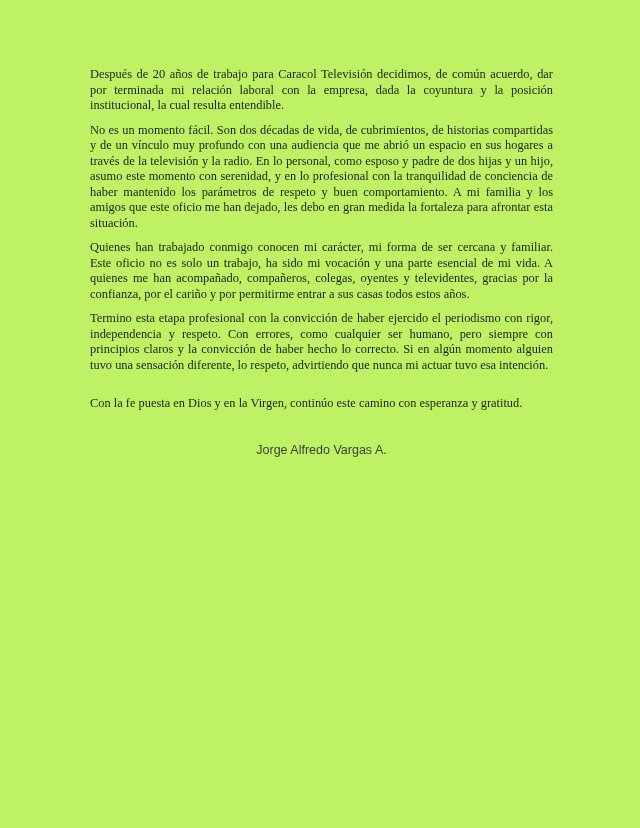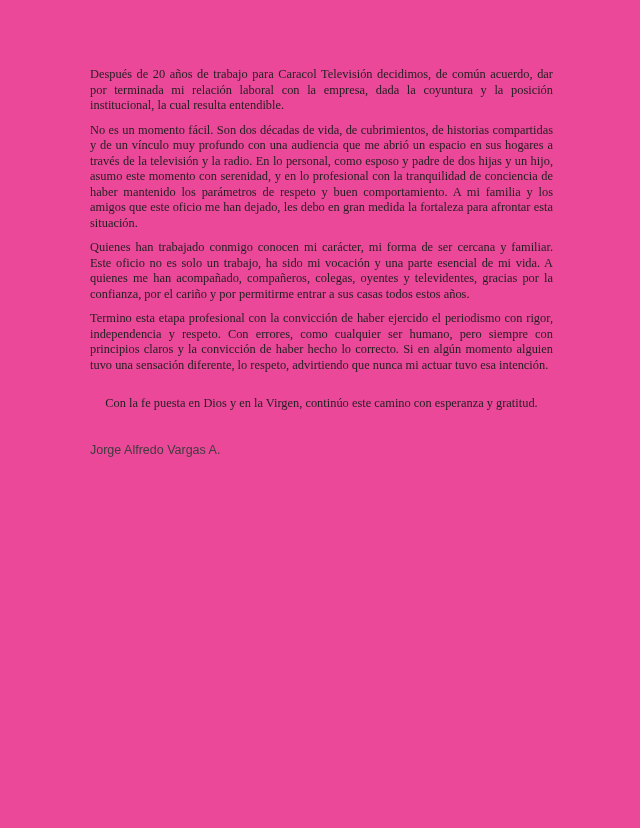--- a/index.html
+++ b/index.html
@@ -4,47 +4,47 @@
 <style>
   html, body {
     margin: 0;
     padding: 0;
     background: #ffffff;
   }
   .page {
     position: relative;
     width: 640px;
     height: 828px;
-    background: #ec4899;
+    background: #bef264;
     box-sizing: border-box;
     padding: 67px 87px 0 90px;
     overflow: hidden;
   }
   .body-par {
     font-family: "Liberation Serif", "DejaVu Serif", serif;
     font-size: 12.4px;
     line-height: 15.5px;
     color: #1f1f1f;
     text-align: justify;
     margin: 0 0 9px 0;
   }
   .closing {
     font-family: "Liberation Serif", "DejaVu Serif", serif;
     font-size: 12.4px;
     line-height: 15.5px;
     color: #1f1f1f;
-    text-align: center;
+    text-align: left;
     margin: 23px 0 0 0;
   }
   .signature {
     font-family: "Liberation Sans", "DejaVu Sans", sans-serif;
     font-size: 12.5px;
     line-height: 15px;
     color: #3d3d3d;
-    text-align: left;
+    text-align: center;
     margin: 31px 0 8px 0;
   }
 </style>
 </head>
 <body>
 
 <div class="page">
   <p class="body-par">Después de 20 años de trabajo para Caracol Televisión decidimos, de común acuerdo, dar por terminada mi relación laboral con la empresa, dada la coyuntura y la posición institucional, la cual resulta entendible.</p>
   <p class="body-par">No es un momento fácil. Son dos décadas de vida, de cubrimientos, de historias compartidas y de un vínculo muy profundo con una audiencia que me abrió un espacio en sus hogares a través de la televisión y la radio. En lo personal, como esposo y padre de dos hijas y un hijo, asumo este momento con serenidad, y en lo profesional con la tranquilidad de conciencia de haber mantenido los parámetros de respeto y buen comportamiento. A mi familia y los amigos que este oficio me han dejado, les debo en gran medida la fortaleza para afrontar esta situación.</p>
   <p class="body-par">Quienes han trabajado conmigo conocen mi carácter, mi forma de ser cercana y familiar. Este oficio no es solo un trabajo, ha sido mi vocación y una parte esencial de mi vida. A quienes me han acompañado, compañeros, colegas, oyentes y televidentes, gracias por la confianza, por el cariño y por permitirme entrar a sus casas todos estos años.</p>

